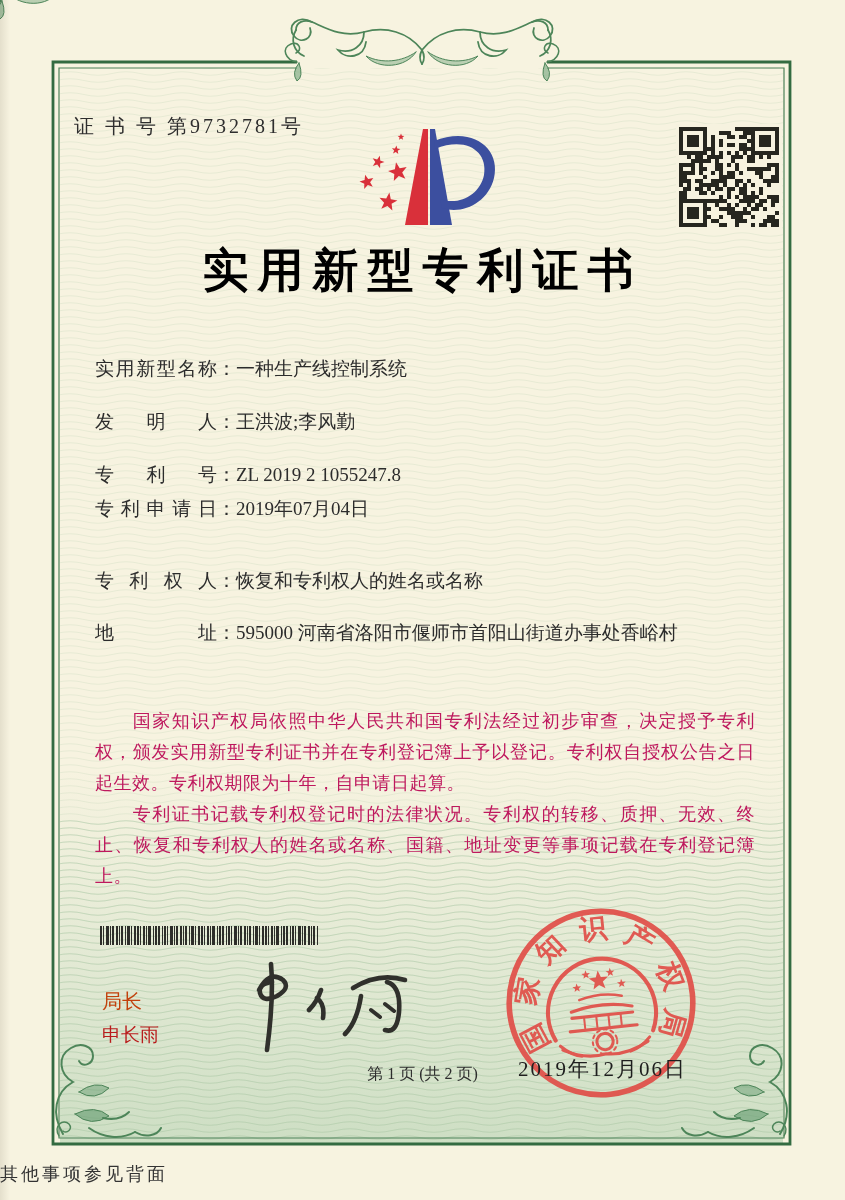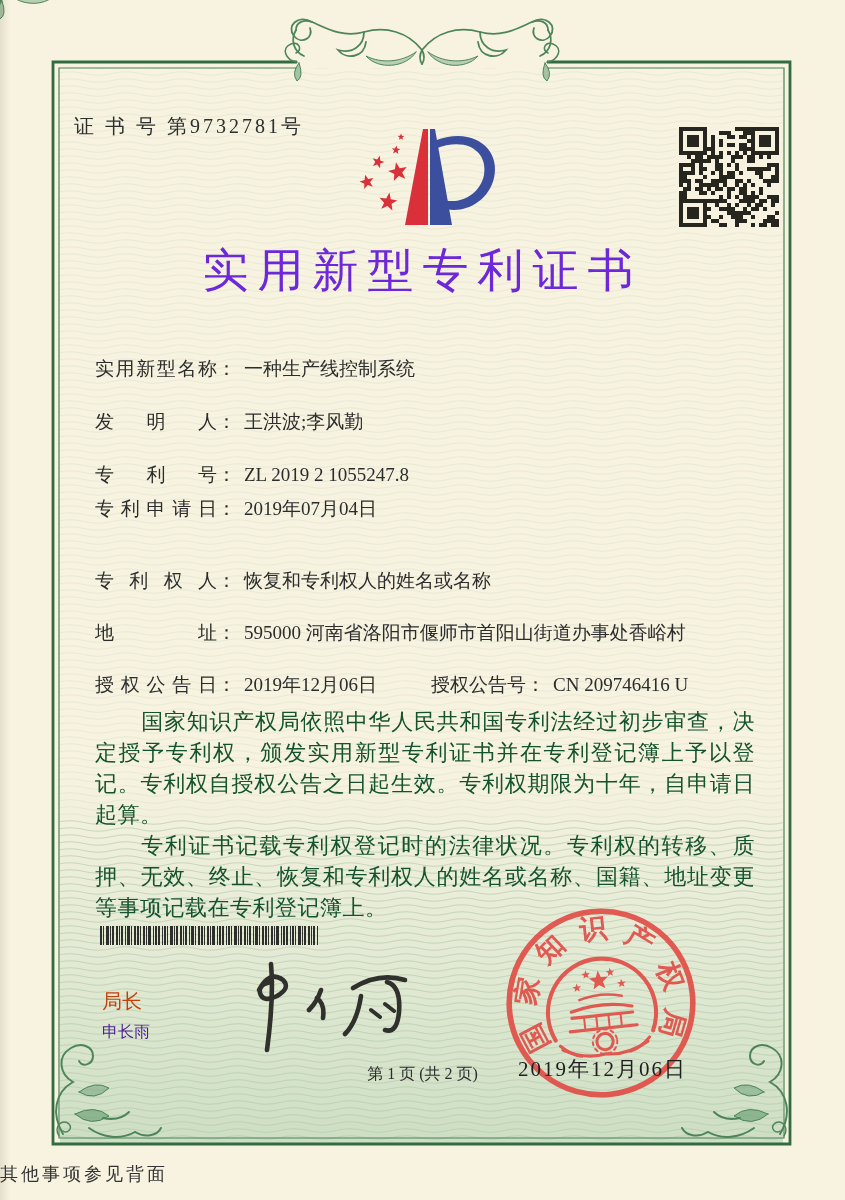--- a/index.html
+++ b/index.html
@@ -4,32 +4,32 @@
 <style>
   html,body{margin:0;padding:0;background:#e9e5d5;}
   .page{position:relative;width:845px;height:1200px;background:#f7f3e0;overflow:hidden;
         font-family:"Liberation Serif","DejaVu Serif",serif;color:#242424;}
   .abs{position:absolute;}
   .edge-shade{left:0;top:0;width:10px;height:1200px;background:linear-gradient(90deg,rgba(90,80,60,.12),rgba(90,80,60,0));}
   .decor{left:0;top:0;width:845px;height:1200px;}
   .cert-no{left:74px;top:113px;font-size:20px;letter-spacing:3px;color:#2e2e2e;text-align:right;}
   .logo{left:331px;top:119px;width:192px;height:118px;}
   .qr{left:676px;top:124px;width:106px;height:106px;}
-  .title{left:0;top:240px;width:845px;text-align:center;font-size:46px;font-weight:400;
-         letter-spacing:9px;color:#6d28d9;}
+  .title{left:0;top:240px;width:845px;text-align:center;font-size:46px;font-weight:700;
+         letter-spacing:9px;color:#000000;}
   .field{left:95px;font-size:19px;white-space:nowrap;color:#2c2c2c;}
   .flabel{display:inline-block;width:122px;text-align:justify;text-align-last:justify;}
-  .fvalue{margin-left:8px;}
+  .fvalue{}
   .grant2{position:absolute;left:336px;top:0;}
   .grant2 .fvalue{font-family:"Liberation Serif","DejaVu Serif",serif;}
-  .paras{left:95px;top:706px;width:660px;font-size:22px;line-height:31px;text-align:justify;color:#14532d;}
+  .paras{left:95px;top:706px;width:660px;font-size:18px;line-height:31px;text-align:justify;color:#be185d;}
   .paras p{margin:0;text-indent:2.1em;letter-spacing:.5px;}
   .barcode{left:100px;top:926px;width:226px;height:20px;}
   .sig-title{left:102px;top:988px;font-size:20px;color:#c2410c;}
-  .sig-name{left:102px;top:1022px;font-size:16px;color:#4c1d95;}
+  .sig-name{left:102px;top:1022px;font-size:19px;color:#b91c1c;}
   .signature{left:225px;top:956px;width:200px;height:112px;}
   .seal{left:499px;top:901px;width:204px;height:204px;opacity:.9;}
   .seal-date{left:518px;top:1055px;font-size:21px;letter-spacing:2px;color:#1e1e1e;z-index:3;}
   .footer{left:0;top:1064px;width:845px;text-align:center;font-size:16px;color:#2d2d2d;}
   .back-note{left:0;top:1162px;width:845px;text-align:left;font-size:18px;letter-spacing:3px;color:#333;}
   .z1{z-index:1;} .z2{z-index:2;}
 </style>
 </head>
 <body>
 
@@ -357,26 +357,20 @@
   </div>
   <div class="abs field z1" style="top:496px">
     <span class="flabel">专利申请日</span><span>：</span><span class="fvalue">2019年07月04日</span>
   </div>
   <div class="abs field z1" style="top:568px">
     <span class="flabel">专利权人</span><span>：</span><span class="fvalue">恢复和专利权人的姓名或名称</span>
   </div>
   <div class="abs field z1" style="top:620px">
     <span class="flabel">地址</span><span>：</span><span class="fvalue">595000 河南省洛阳市偃师市首阳山街道办事处香峪村</span>
   </div>
-  <div class="abs field z1" style="top:672px;width:660px">
-    <span class="flabel">授权公告日</span><span>：</span><span class="fvalue">2019年12月06日</span>
-    <span class="grant2">
-      <span>授权公告号</span><span>：</span><span class="fvalue">CN 209746416 U</span>
-    </span>
-  </div>
 
   <div class="abs paras z1">
     <p>国家知识产权局依照中华人民共和国专利法经过初步审查，决定授予专利权，颁发实用新型专利证书并在专利登记簿上予以登记。专利权自授权公告之日起生效。专利权期限为十年，自申请日起算。</p>
     <p>专利证书记载专利权登记时的法律状况。专利权的转移、质押、无效、终止、恢复和专利权人的姓名或名称、国籍、地址变更等事项记载在专利登记簿上。</p>
   </div>
 
   <svg class="abs barcode z1" id="barcodeSvg" viewBox="0 0 226 20" xmlns="http://www.w3.org/2000/svg">
       <rect x="0" y="0" width="2" height="19" fill="#2e2e2a"></rect>
       <rect x="3" y="0" width="1" height="19" fill="#2e2e2a"></rect>
       <rect x="6" y="0" width="3" height="19" fill="#2e2e2a"></rect>

